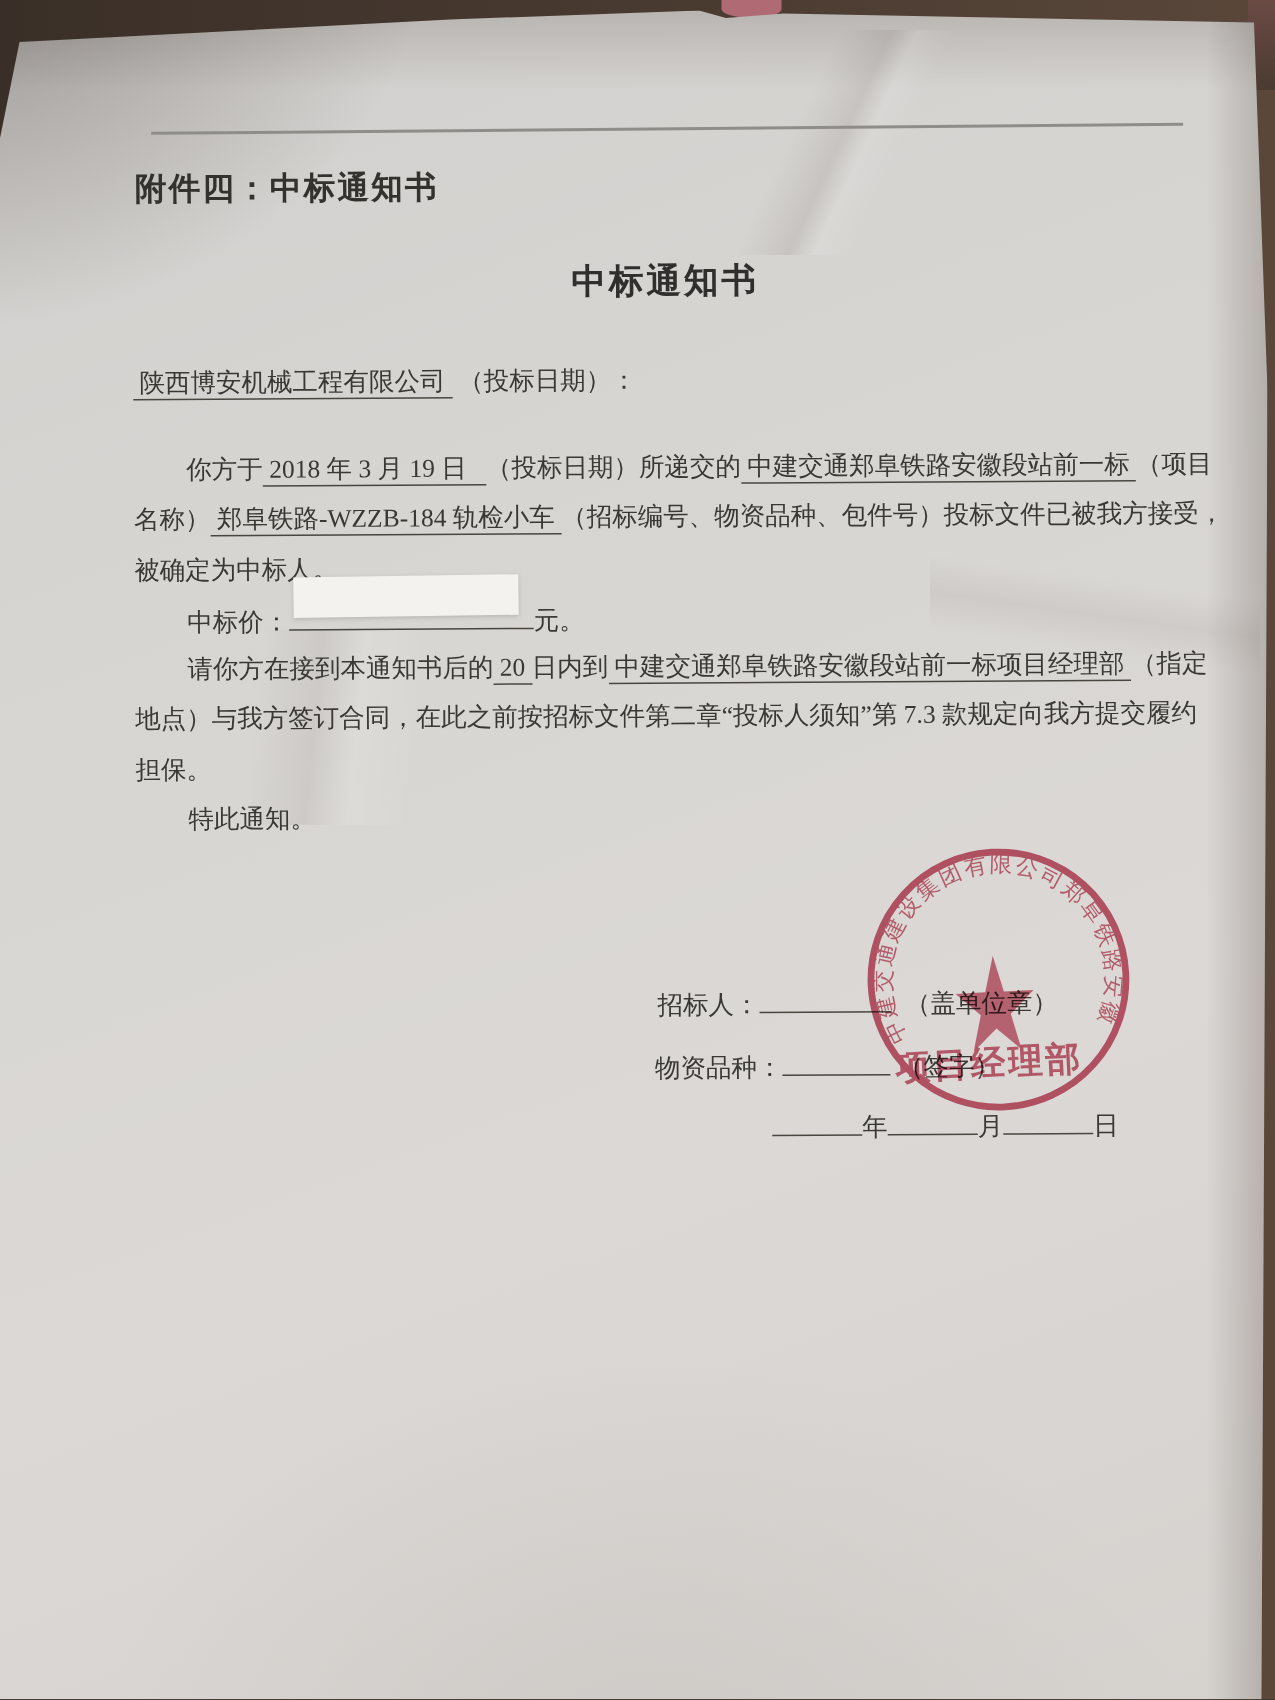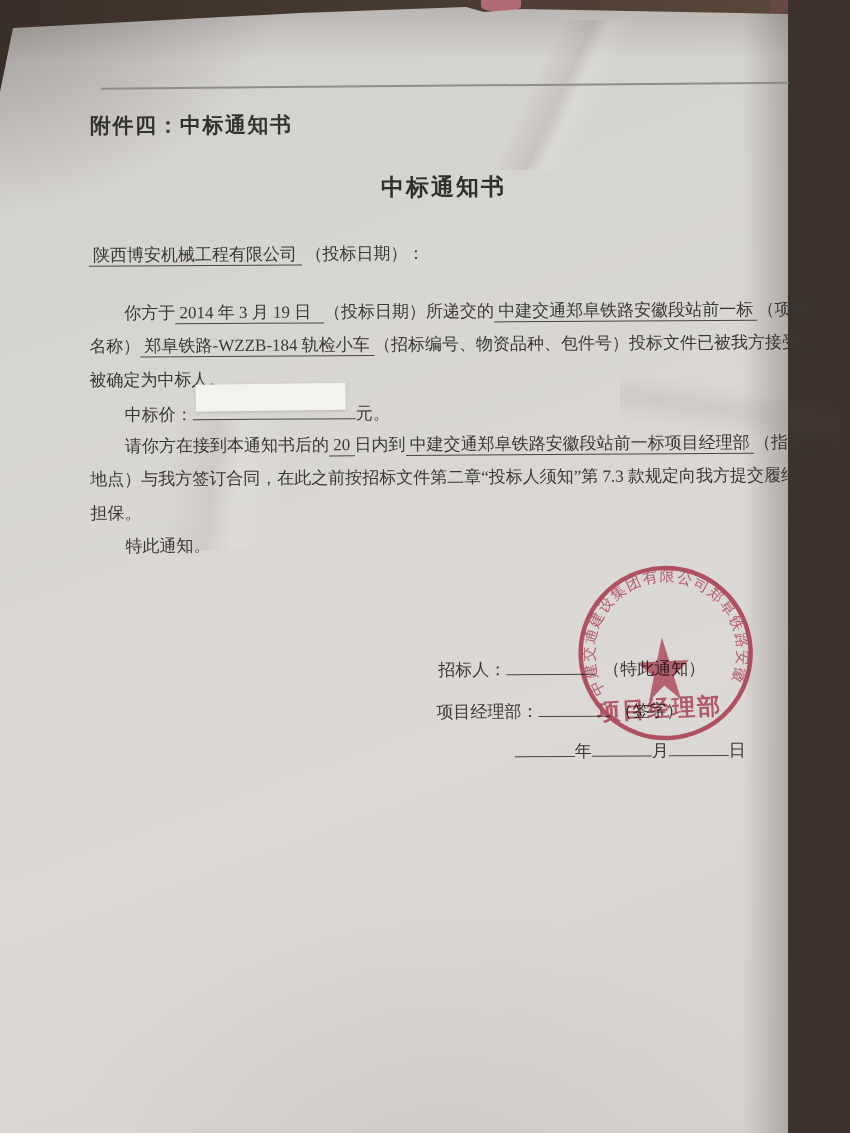--- a/index.html
+++ b/index.html
@@ -1,21 +1,21 @@
 <!DOCTYPE html>
 <html><head>
 <meta charset="utf-8">
 <style>
   html,body{margin:0;padding:0;}
   body{
     width:850px;height:1133px;overflow:hidden;
     font-family:"Liberation Serif","DejaVu Serif",serif;
     background:#3d322b;
   }
-  .photo{position:relative;width:788px;height:1133px;
+  .photo{position:relative;width:850px;height:1133px;
     background:linear-gradient(90deg,#3a2f28 0%,#4a3b31 55%,#5a473a 100%);}
   .bg-pink-spot{position:absolute;left:481px;top:0;width:40px;height:12px;
     background:#b06a74;border-radius:0 0 50% 50%;}
   .bg-topright{position:absolute;right:0;top:0;width:18px;height:60px;
     background:linear-gradient(180deg,#6b4a44,#4a3b31);}
 
   .paper{
     position:absolute;inset:0;z-index:1;
     background:linear-gradient(160deg,#d2d0ce 0%,#d7d5d2 30%,#dbd8d5 65%,#d6d3cf 100%);
     clip-path:polygon(0px 1133px,0px 92px,13px 28px,300px 13px,466px 7px,484px 12px,522px 9px,836px 15px,845px 260px,841px 1133px);
@@ -83,36 +83,36 @@
     <div class="content">
       <div class="header-rule"></div>
 
       <div class="attachment-heading">附件四：中标通知书</div>
 
       <div class="doc-title">中标通知书</div>
 
       <div class="salutation line"><span class="u"> 陕西博安机械工程有限公司 </span><span> （投标日期）：</span></div>
 
       <div class="body-block">
-        <div class="line indent"><span>你方于</span><span class="u"> 2014 年 3 月 19 日   </span><span>（投标日期）所递交的</span><span class="u"> 中建交通郑阜铁路安徽段站前一标 </span><span>（项目</span></div>
+        <div class="line indent"><span>你方于</span><span class="u"> 2018 年 3 月 19 日   </span><span>（投标日期）所递交的</span><span class="u"> 中建交通郑阜铁路安徽段站前一标 </span><span>（项目</span></div>
         <div class="line"><span>名称）</span><span class="u"> 郑阜铁路-WZZB-184 轨检小车 </span><span>（招标编号、物资品种、包件号）投标文件已被我方接受，</span></div>
         <div class="line"><span>被确定为中标人。</span></div>
 
         <div class="line indent"><span>中标价：</span><span class="blank price-blank"><span class="redact"></span></span><span>元。</span></div>
 
         <div class="line indent"><span>请你方在接到本通知书后的</span><span class="u"> 20 </span><span>日内到</span><span class="u"> 中建交通郑阜铁路安徽段站前一标项目经理部 </span><span>（指定</span></div>
         <div class="line"><span>地点）与我方签订合同，在此之前按招标文件第二章“投标人须知”第 7.3 款规定向我方提交履约</span></div>
         <div class="line"><span>担保。</span></div>
 
         <div class="line indent">特此通知。</div>
       </div>
 
-      <div class="sig-row sig-row1"><span>招标人：</span><span class="blank w88"></span><span>（特此通知）</span></div>
+      <div class="sig-row sig-row1"><span>招标人：</span><span class="blank w88"></span><span>（盖单位章）</span></div>
 
-      <div class="sig-row sig-row2"><span>项目经理部：</span><span class="blank w72"></span><span>（签字）</span></div>
+      <div class="sig-row sig-row2"><span>物资品种：</span><span class="blank w72"></span><span>（签字）</span></div>
 
       <div class="sig-row sig-row3"><span class="blank w60"></span><span>年</span><span class="blank w60"></span><span>月</span><span class="blank w60"></span><span>日</span></div>
     </div>
 
     <svg class="stamp" viewBox="0 0 180 200" xmlns="http://www.w3.org/2000/svg">
       <defs>
         <path id="arcPath" d="M 27.6 129 A 72 72 0 1 1 152.4 129" fill="none"></path>
       </defs>
       <circle cx="90" cy="93" r="85" fill="none" stroke-width="4.5" stroke="#c9536a"></circle>
       <polygon opacity="0.88" points="87,77 93.2,101.1 113,101.2 97,116.2 103,140.3 87,125.5 71,140.3 77,116.2 61,101.2 80.8,101.1" fill="#c9536a"></polygon>

